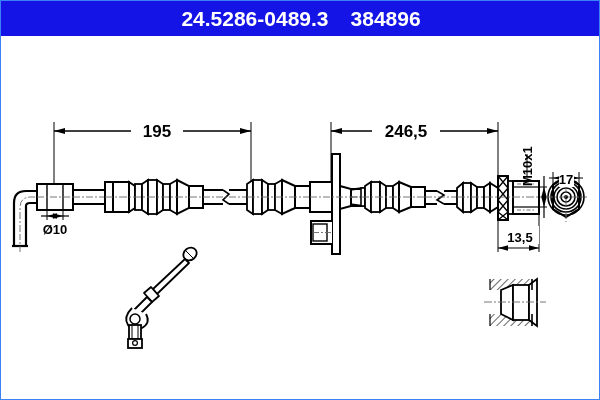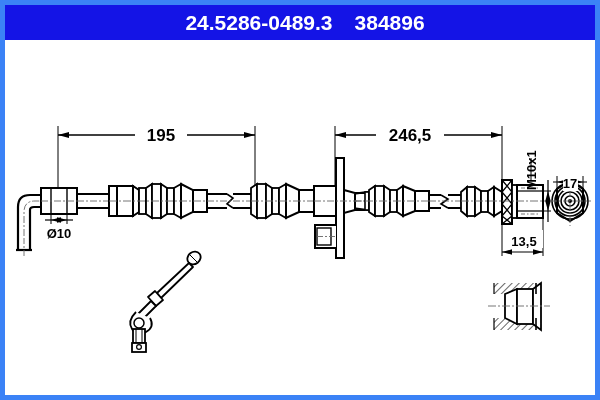--- a/index.html
+++ b/index.html
@@ -9,21 +9,21 @@
   }
   body {
     font-family: "Liberation Sans", sans-serif;
   }
   #page {
     position: relative;
     width: 600px;
     height: 400px;
     background: #86efac;
     box-sizing: border-box;
-    border: 5px solid #3b82f6;
+    border: 1px solid #3b82f6;
     overflow: hidden;
   }
   #header-bar {
     position: absolute;
     left: 0;
     top: 0;
     width: 600px;
     height: 35px;
     background: #1414e6;
     box-sizing: border-box;

